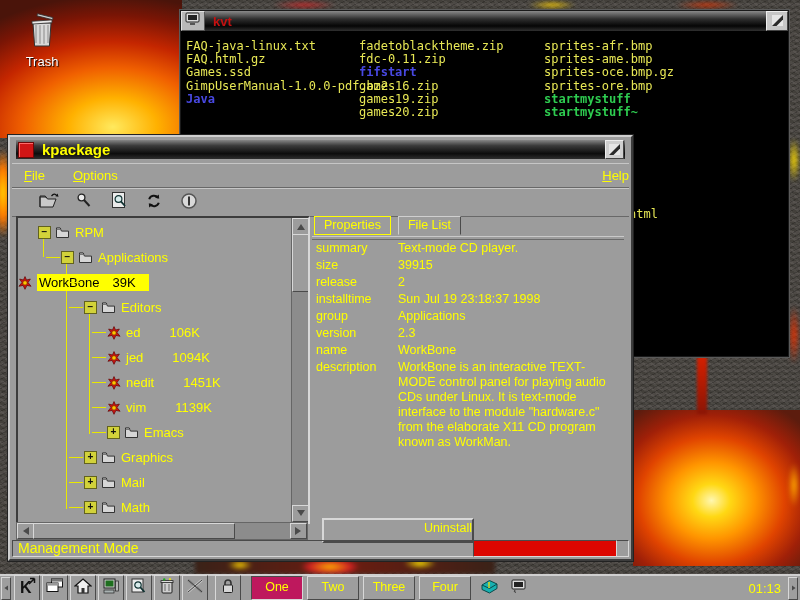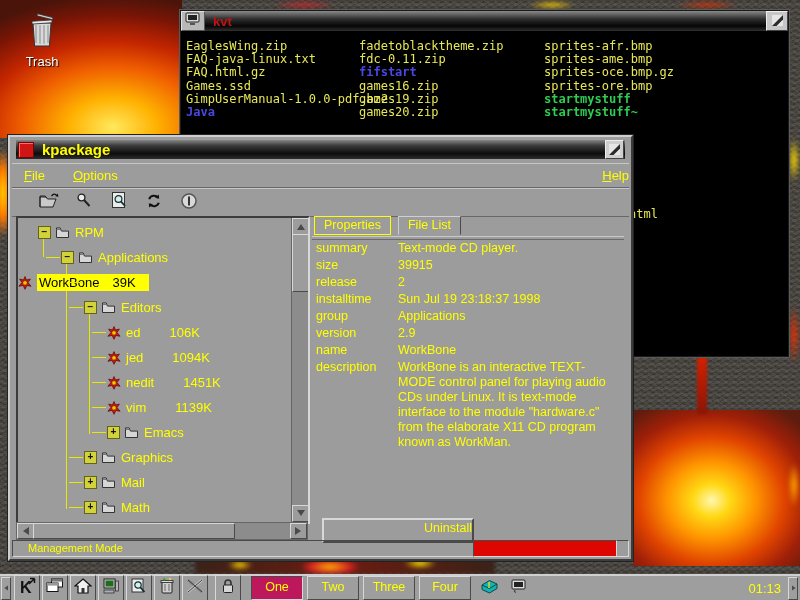--- a/index.html
+++ b/index.html
@@ -93,21 +93,21 @@
   .tab.active{border:1px solid #ffff00}
   .tab.inactive{border:1px solid;border-color:#cfcfcf #4a4a4a #9c9c9c #cfcfcf}
   .tab-line{position:absolute;top:20px;left:0;right:0;height:2px;border-top:1px solid #c9c9c9;border-bottom:1px solid #6a6a6a}
   .prow{position:absolute;font-size:12.5px;color:#ffff00}
   .pkey{position:absolute;left:4px;width:80px}
   .pval{position:absolute;left:86px;width:212px;line-height:15px}
   
   .uninstall{position:absolute;left:312px;top:381px;width:148px;height:21px;background:#9c9c9c;
         border:2px solid;border-color:#d8d8d8 #4a4a4a #4a4a4a #d8d8d8;color:#ffff00;font-size:12.5px;text-align:right;line-height:17px}
   .statusbar{position:absolute;left:2px;right:2px;top:403px;height:15px;border:1px solid;border-color:#4a4a4a #d8d8d8 #d8d8d8 #4a4a4a;
-        color:#ffff00;font-size:11px;line-height:14px;padding-left:15px}
+        color:#ffff00;font-size:14px;line-height:14px;padding-left:5px}
   .progress{position:absolute;right:14px;top:403px;width:142px;height:15px;border:1px solid;border-color:#4a4a4a #d8d8d8 #d8d8d8 #4a4a4a;background:#dd0600;z-index:4}
   
   .taskbar{position:absolute;left:0;top:574px;width:800px;height:26px;z-index:5;background:#9e9e9e;
         border-top:2px solid #cfcfcf;box-sizing:border-box;display:flex;align-items:center}
   .handle{width:8px;height:21px;margin:0 3px 0 1px;background:#9e9e9e;border:1px solid;border-color:#d8d8d8 #4a4a4a #4a4a4a #d8d8d8;
         display:flex;align-items:center;justify-content:center;flex:none}
   .task-btn{width:24px;height:24px;margin-right:2px;background:#9e9e9e;border:1px solid;border-color:#d8d8d8 #4a4a4a #4a4a4a #d8d8d8;
         display:flex;align-items:center;justify-content:center;flex:none}
   .sep8{margin-left:5px}
   .desk-btn{width:50px;height:22px;margin-left:4px;background:#9e9e9e;border:1px solid;border-color:#d8d8d8 #4a4a4a #4a4a4a #d8d8d8;
@@ -152,21 +152,21 @@
     </div>
     <div class="term-max">
         <span id="kvt-max-slot"><svg width="11" height="11" viewBox="0 0 11 11">
             <rect width="11" height="11" fill="#e6e6e6"></rect>
             <path d="M0 11 L11 0 L11 4.5 L4.5 11 Z" fill="#2a2a2a"></path>
           </svg></span>
       </div>
   </div>
   <div class="term-body" id="term-body">
     <span class="term-frag">html</span>
-  <div class="term-col" style="left: 5px;"><div class="tl-y">EaglesWing.zip</div><div class="tl-y">FAQ-java-linux.txt</div><div class="tl-y">FAQ.html.gz</div><div class="tl-y">Games.ssd</div><div class="tl-y">GimpUserManual-1.0.0-pdf.bz2</div><div class="tl-b">Java</div></div>
+  <div class="term-col" style="left: 5px;"><div class="tl-y">FAQ-java-linux.txt</div><div class="tl-y">FAQ.html.gz</div><div class="tl-y">Games.ssd</div><div class="tl-y">GimpUserManual-1.0.0-pdf.bz2</div><div class="tl-b">Java</div></div>
       <div class="term-col" style="left: 178px;"><div class="tl-y">fadetoblacktheme.zip</div><div class="tl-y">fdc-0.11.zip</div><div class="tl-b">fifstart</div><div class="tl-y">games16.zip</div><div class="tl-y">games19.zip</div><div class="tl-y">games20.zip</div></div>
       <div class="term-col" style="left: 363px;"><div class="tl-y">sprites-afr.bmp</div><div class="tl-y">sprites-ame.bmp</div><div class="tl-y">sprites-oce.bmp.gz</div><div class="tl-y">sprites-ore.bmp</div><div class="tl-g">startmystuff</div><div class="tl-g">startmystuff~</div></div>
     </div>
 </div>
 
 <div class="kpkg">
   <div class="kp-title">
     <div class="kp-menu-btn"></div>
     <span class="kp-ttext">kpackage</span>
     <div class="kp-max">
@@ -313,21 +313,21 @@
         <div class="prow pval" style="top: 25px;">Text-mode CD player.</div>
         <div class="prow pkey" style="top: 42px;">size</div>
         <div class="prow pval" style="top: 42px;">39915</div>
         <div class="prow pkey" style="top: 59px;">release</div>
         <div class="prow pval" style="top: 59px;">2</div>
         <div class="prow pkey" style="top: 76px;">installtime</div>
         <div class="prow pval" style="top: 76px;">Sun Jul 19 23:18:37 1998</div>
         <div class="prow pkey" style="top: 93px;">group</div>
         <div class="prow pval" style="top: 93px;">Applications</div>
         <div class="prow pkey" style="top: 110px;">version</div>
-        <div class="prow pval" style="top: 110px;">2.9</div>
+        <div class="prow pval" style="top: 110px;">2.3</div>
         <div class="prow pkey" style="top: 127px;">name</div>
         <div class="prow pval" style="top: 127px;">WorkBone</div>
         <div class="prow pkey" style="top: 144px;">description</div>
         <div class="prow pval" style="top: 144px;">WorkBone is an interactive TEXT-MODE control panel for playing audio CDs under Linux. It is text-mode interface to the module "hardware.c" from the elaborate X11 CD program known as WorkMan.</div>
       </div>
   </div>
 
   <div class="uninstall">Uninstall</div>
   <div class="statusbar">Management Mode</div>
   <div class="progress"></div>

